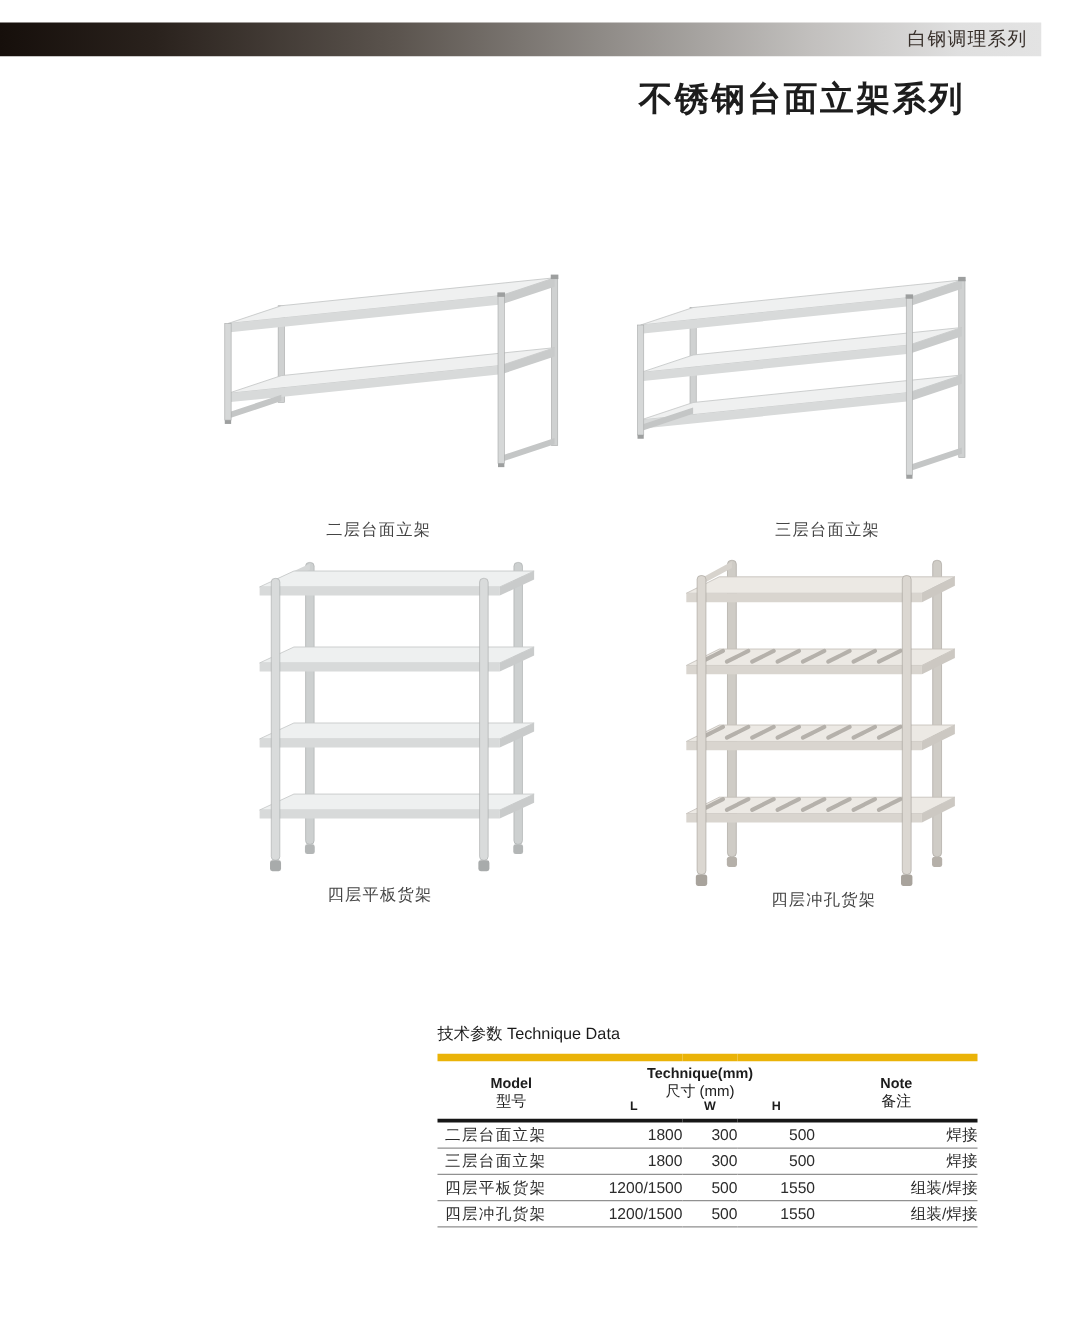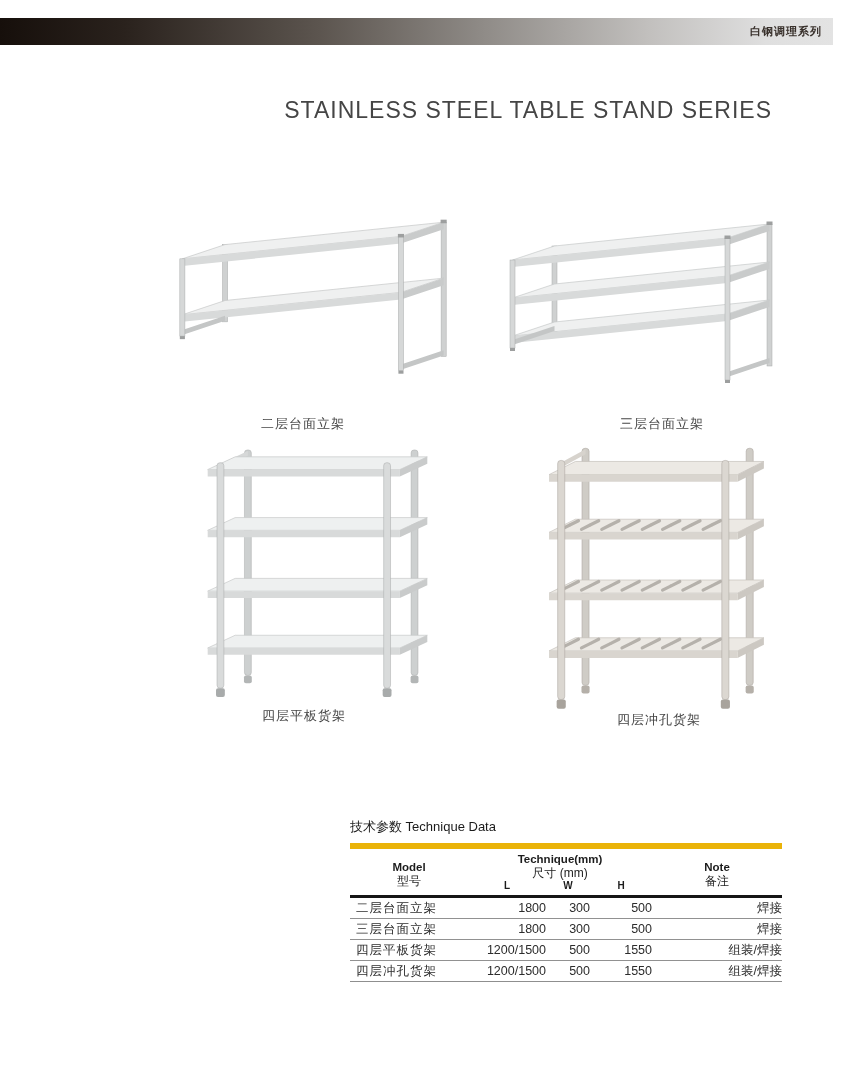--- a/index.html
+++ b/index.html
@@ -11,21 +11,21 @@
   }
   
   .series-bar {
     position:absolute; left:0; top:18px; width:833px; height:27px;
     background:linear-gradient(90deg,#160f0b 0%,#2a221d 15%,#5b544e 38%,
                #8f8b87 58%,#c2c0be 78%,#dfdfdf 92%,#e3e3e3 100%);
     display:flex; align-items:center; justify-content:flex-end;
     padding-right:11px; box-sizing:border-box;
   }
   .series-bar .label {
-    font-size:11px; font-weight:700; letter-spacing:1px; color:#38302b;
+    font-size:15px; font-weight:400; letter-spacing:1px; color:#38302b;
   }
   
   .title-zh {
     position:absolute; top:61px; right:88px;
     font-size:27px; font-weight:700; letter-spacing:2px; color:#1d1d1d;
     white-space:nowrap;
   }
   .title-en {
     position:absolute; top:97px; right:88px;
     font-size:23px; font-weight:400; letter-spacing:1px; color:#454545;
@@ -67,21 +67,21 @@
 </style>
 </head>
 <body>
 
 <div class="page">
 
   <div class="series-bar">
     <span class="label">白钢调理系列</span>
   </div>
 
-  <div class="title-en">STAINLESS STEEL TABLE STAND SERIES</div>
+  <div class="title-zh">不锈钢台面立架系列</div>
 
   <div class="fig" style="left:160px; top:216px; width:305px; height:168px;">
     <svg width="305" height="168" viewBox="0 0 300 165">
       <defs>
         <g id="shelfA">
           <path d="M0 0 L215 -22 L257 -36 L42 -14 Z" fill="#eff0f0" stroke="#c6c8c8" stroke-width="0.7"></path>
           <path d="M0 0 L215 -22 L215 -15 L0 7 Z" fill="#d8dada"></path>
           <path d="M215 -22 L257 -36 L257 -29 L215 -15 Z" fill="#c9cbcb"></path>
         </g>
       </defs>

